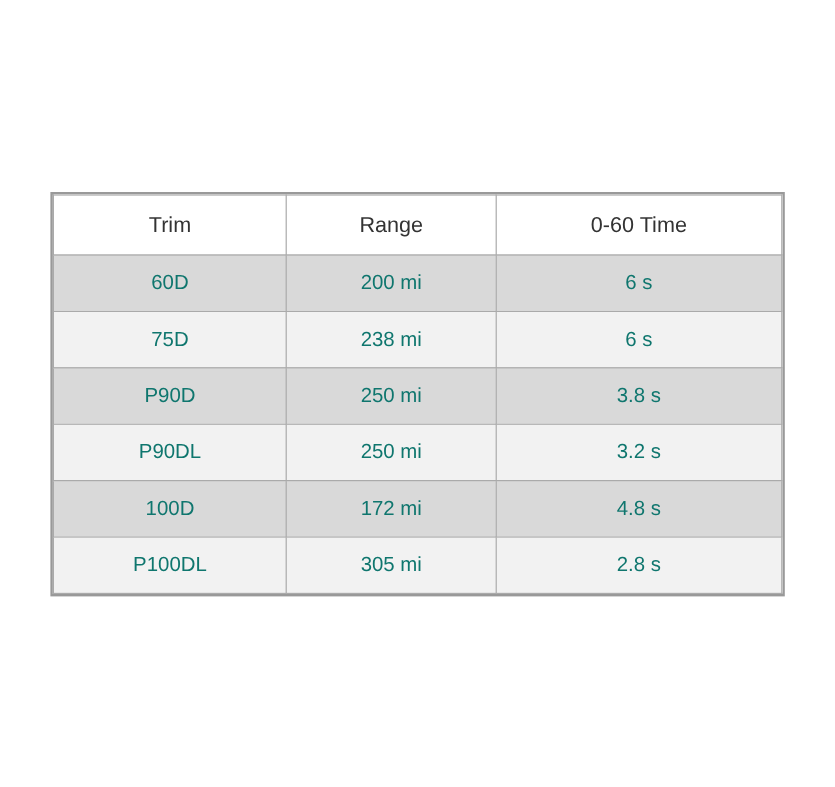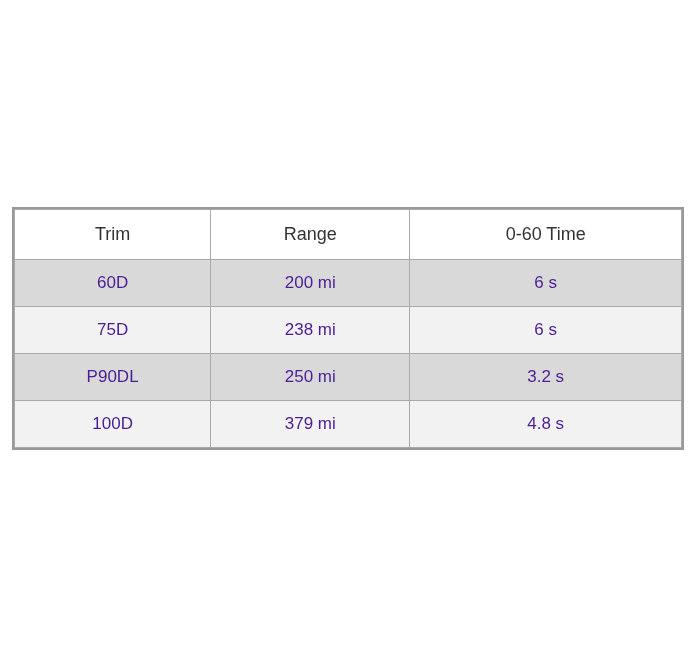--- a/index.html
+++ b/index.html
@@ -12,21 +12,21 @@
       width: 696px;
       height: 656px;
       display: flex;
       align-items: center;
       justify-content: center;
       background: #ffffff;
       font-family: Arial, sans-serif;
     }
 
     .table-container {
-      width: 672px;
+      width: 612px;
       border: 2px solid #999;
     }
 
     table {
       width: 100%;
       border-collapse: collapse;
     }
 
     thead tr {
       background-color: #ffffff;
@@ -36,21 +36,21 @@
       font-weight: normal;
       font-size: 18px;
       color: #333;
       padding: 14px 10px;
       text-align: center;
       border: 1px solid #aaa;
     }
 
     td {
       font-size: 17px;
-      color: #4c1d95;
+      color: #0f766e;
       padding: 13px 10px;
       text-align: center;
       border: 1px solid #aaa;
     }
 
     tr:nth-child(odd) {
       background-color: #d9d9d9;
     }
 
     tr:nth-child(even) {
@@ -78,24 +78,34 @@
           <td>60D</td>
           <td>200 mi</td>
           <td>6 s</td>
         </tr>
         <tr>
           <td>75D</td>
           <td>238 mi</td>
           <td>6 s</td>
         </tr>
         <tr>
+          <td>P90D</td>
+          <td>250 mi</td>
+          <td>3.8 s</td>
+        </tr>
+        <tr>
           <td>P90DL</td>
           <td>250 mi</td>
           <td>3.2 s</td>
         </tr>
         <tr>
           <td>100D</td>
-          <td>379 mi</td>
+          <td>172 mi</td>
           <td>4.8 s</td>
+        </tr>
+        <tr>
+          <td>P100DL</td>
+          <td>305 mi</td>
+          <td>2.8 s</td>
         </tr>
       </tbody>
   </table>
 </div>
 
 </body></html>

